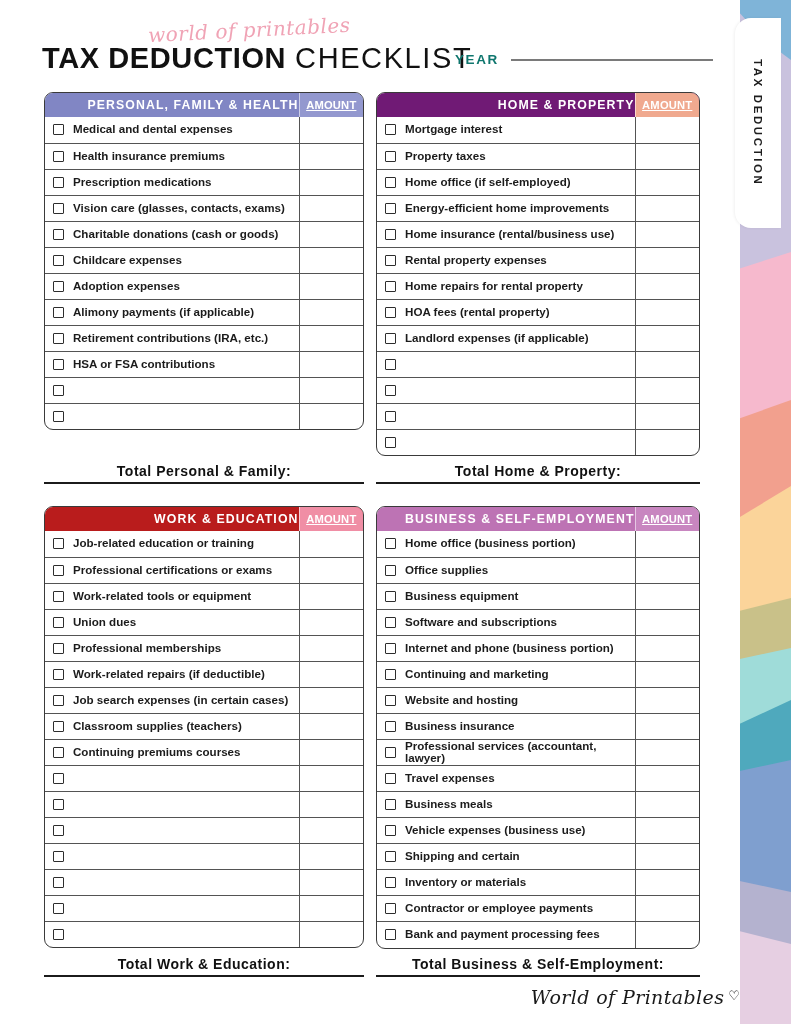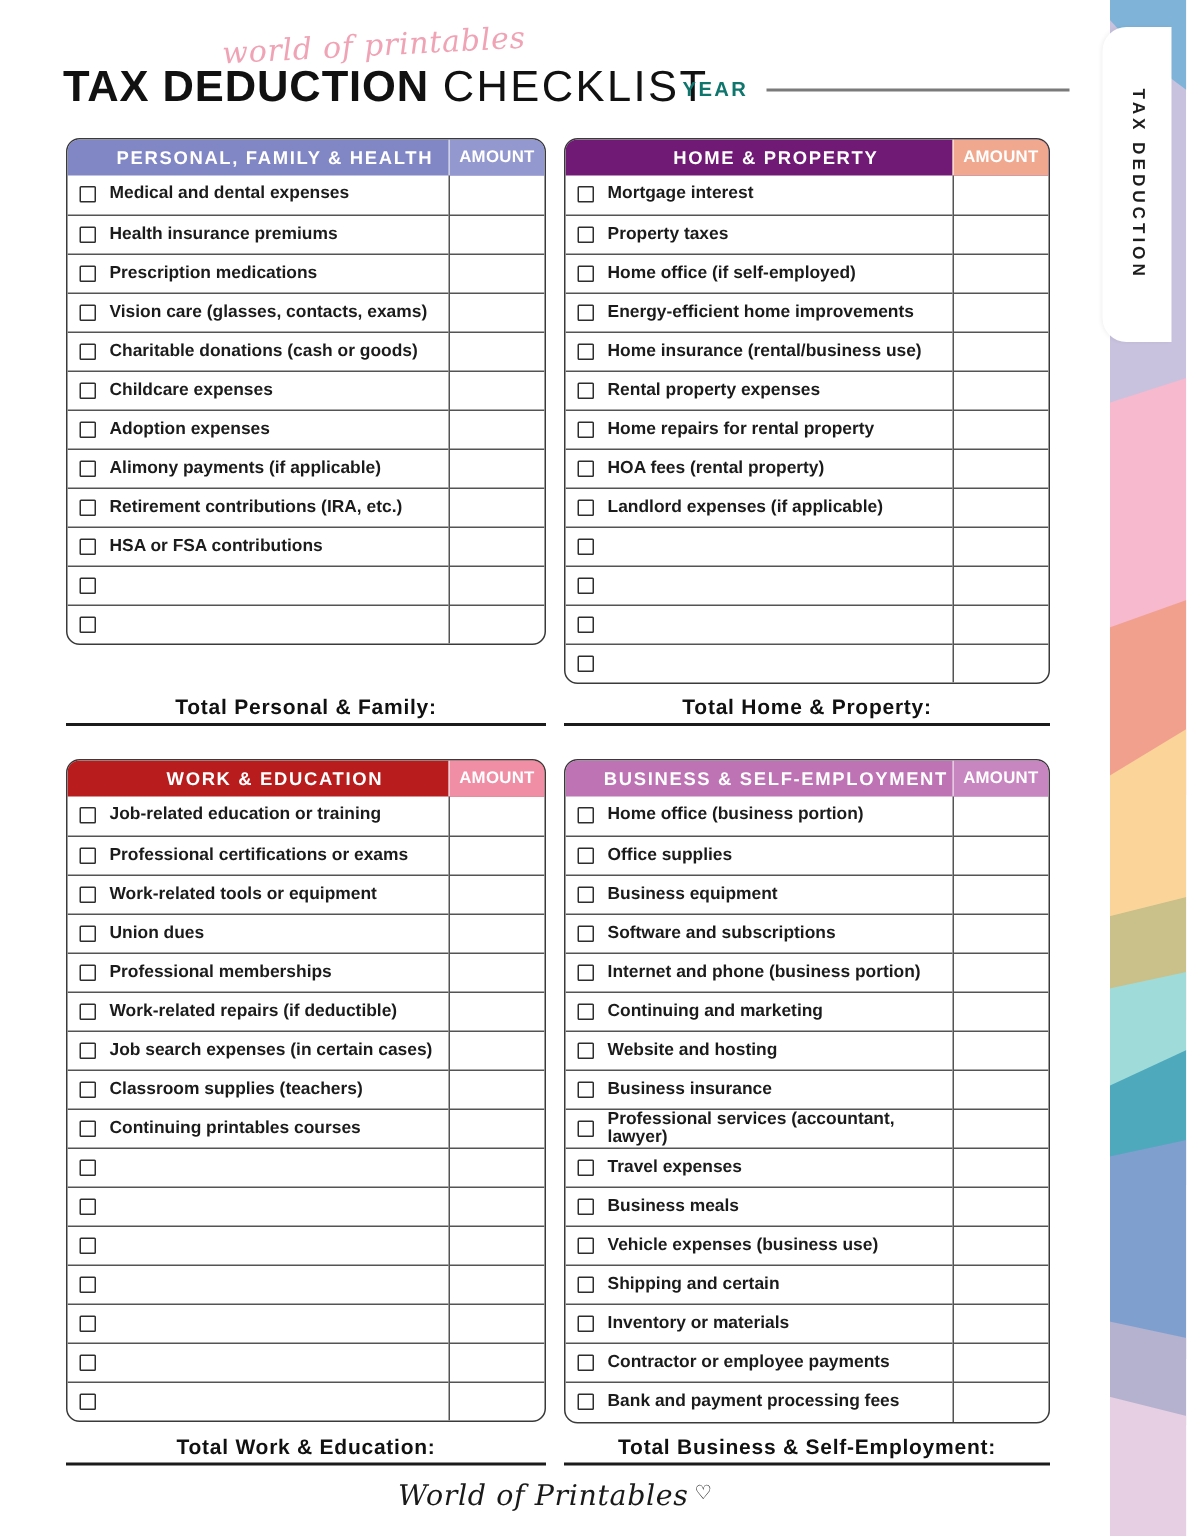--- a/index.html
+++ b/index.html
@@ -121,32 +121,33 @@
     width: 100%;
     border-collapse: collapse;
     table-layout: fixed;
   }
   table.checklist thead th {
     height: 24px;
     font-size: 12.3px;
     font-weight: 700;
     letter-spacing: 1.1px;
     color: #ffffff;
-    text-align: center;
+    text-align: right;
     padding: 0 0 0 23px;
     border: none;
     text-transform: uppercase;
   }
   table.checklist thead th.amount {
     text-align: center;
     padding: 0;
     font-size: 11.2px;
     letter-spacing: 0.2px;
     width: 64px;
     border-left: 1.4px solid rgba(255,255,255,0.55);
+    text-decoration: underline;
   }
   table.checklist tbody td {
     height: 26px;
     border-top: 1.1px solid #545454;
     font-size: 11.6px;
     color: #1b1b1b;
     padding: 0 0 0 8px;
     vertical-align: middle;
     font-family: "Liberation Sans", sans-serif;
   }
@@ -189,21 +190,21 @@
     height: 0;
     border-bottom: 2.4px solid #1b1b1b;
   }
   .totals-row { display: flex; gap: 12px; padding: 0 40px 0 44px; }
 
   
   #footer {
     position: absolute;
     left: 0; bottom: 16px;
     width: 740px;
-    text-align: center;
+    text-align: right;
   }
   #footer-text {
     font-family: "DejaVu Serif", serif;
     font-style: italic;
     font-size: 19px;
     color: #1a1a1a;
     letter-spacing: 0.4px;
   }
   #footer-heart { font-size: 13px; margin-left: 4px; position: relative; top: -4px; }
 </style>
@@ -595,21 +596,21 @@
                         <span class="cbox"></span>
                         <span class="itemtext">Classroom supplies (teachers)</span>
                       </div>
                     </td>
                     <td class="amount"></td>
                   </tr>
                   <tr>
                     <td>
                       <div class="cellflex">
                         <span class="cbox"></span>
-                        <span class="itemtext">Continuing printables courses</span>
+                        <span class="itemtext">Continuing premiums courses</span>
                       </div>
                     </td>
                     <td class="amount"></td>
                   </tr>
                   <tr>
                     <td>
                       <div class="cellflex">
                         <span class="cbox"></span>
                         <span class="itemtext"></span>
                       </div>

